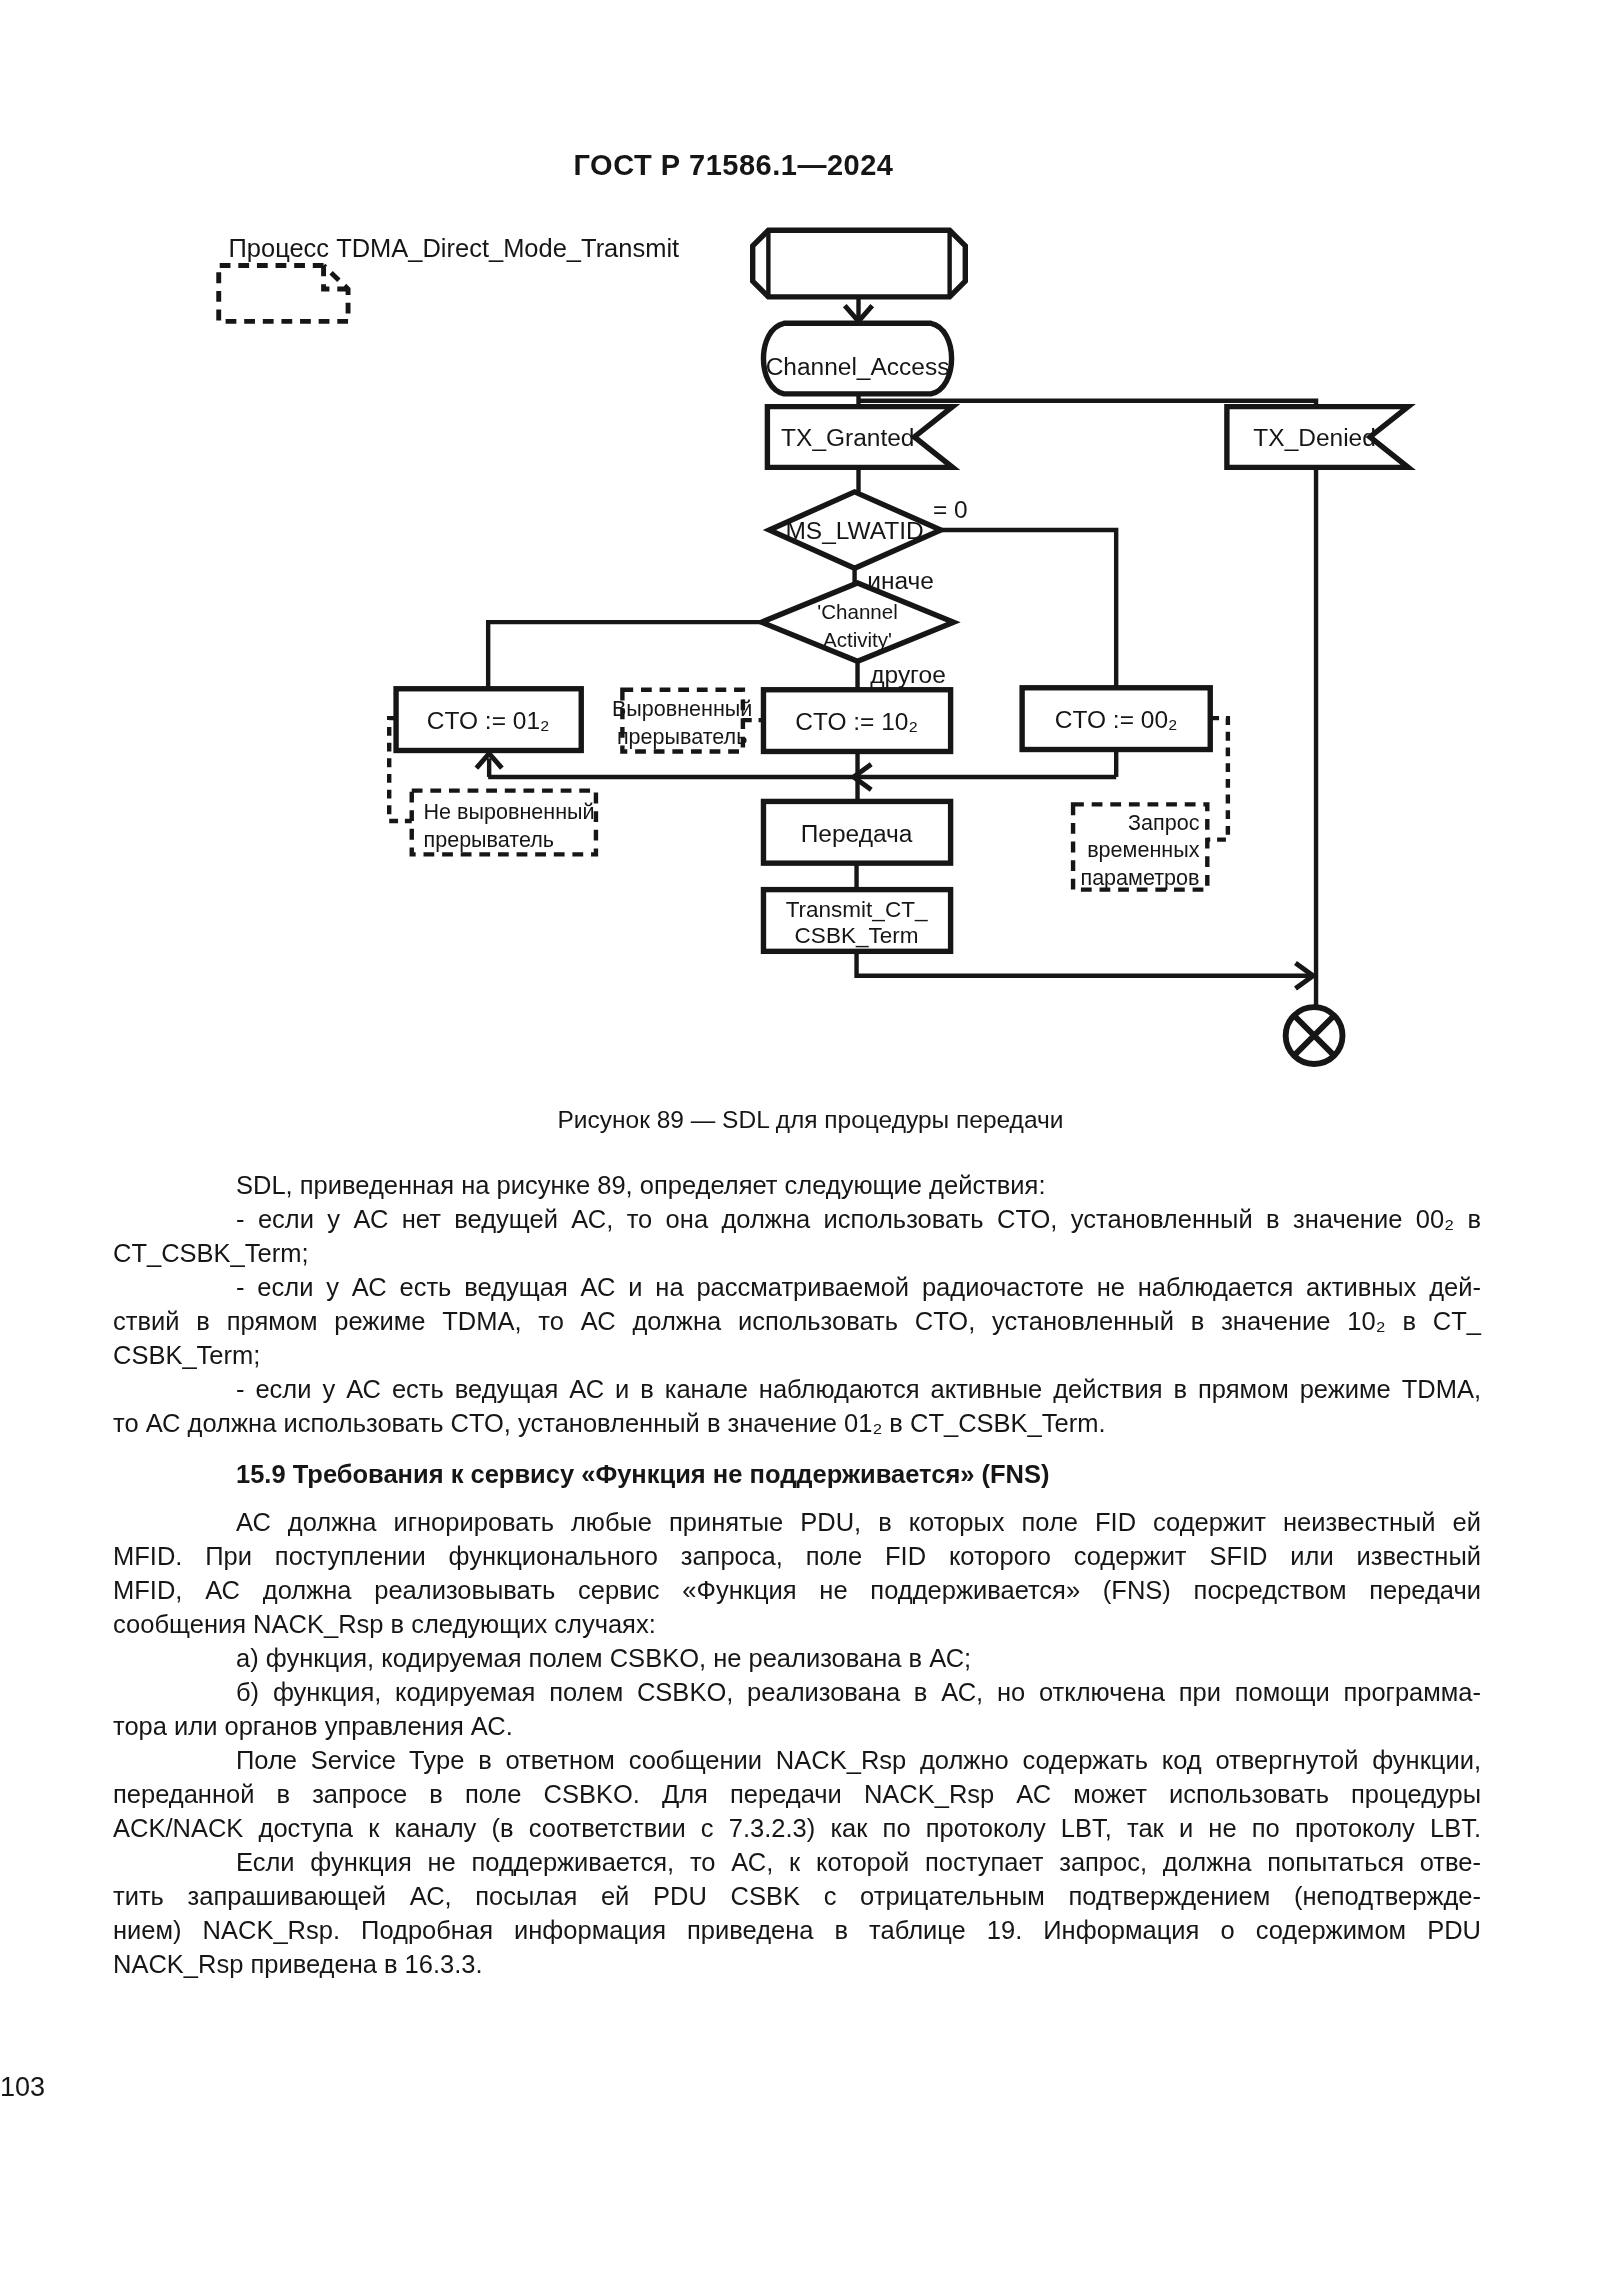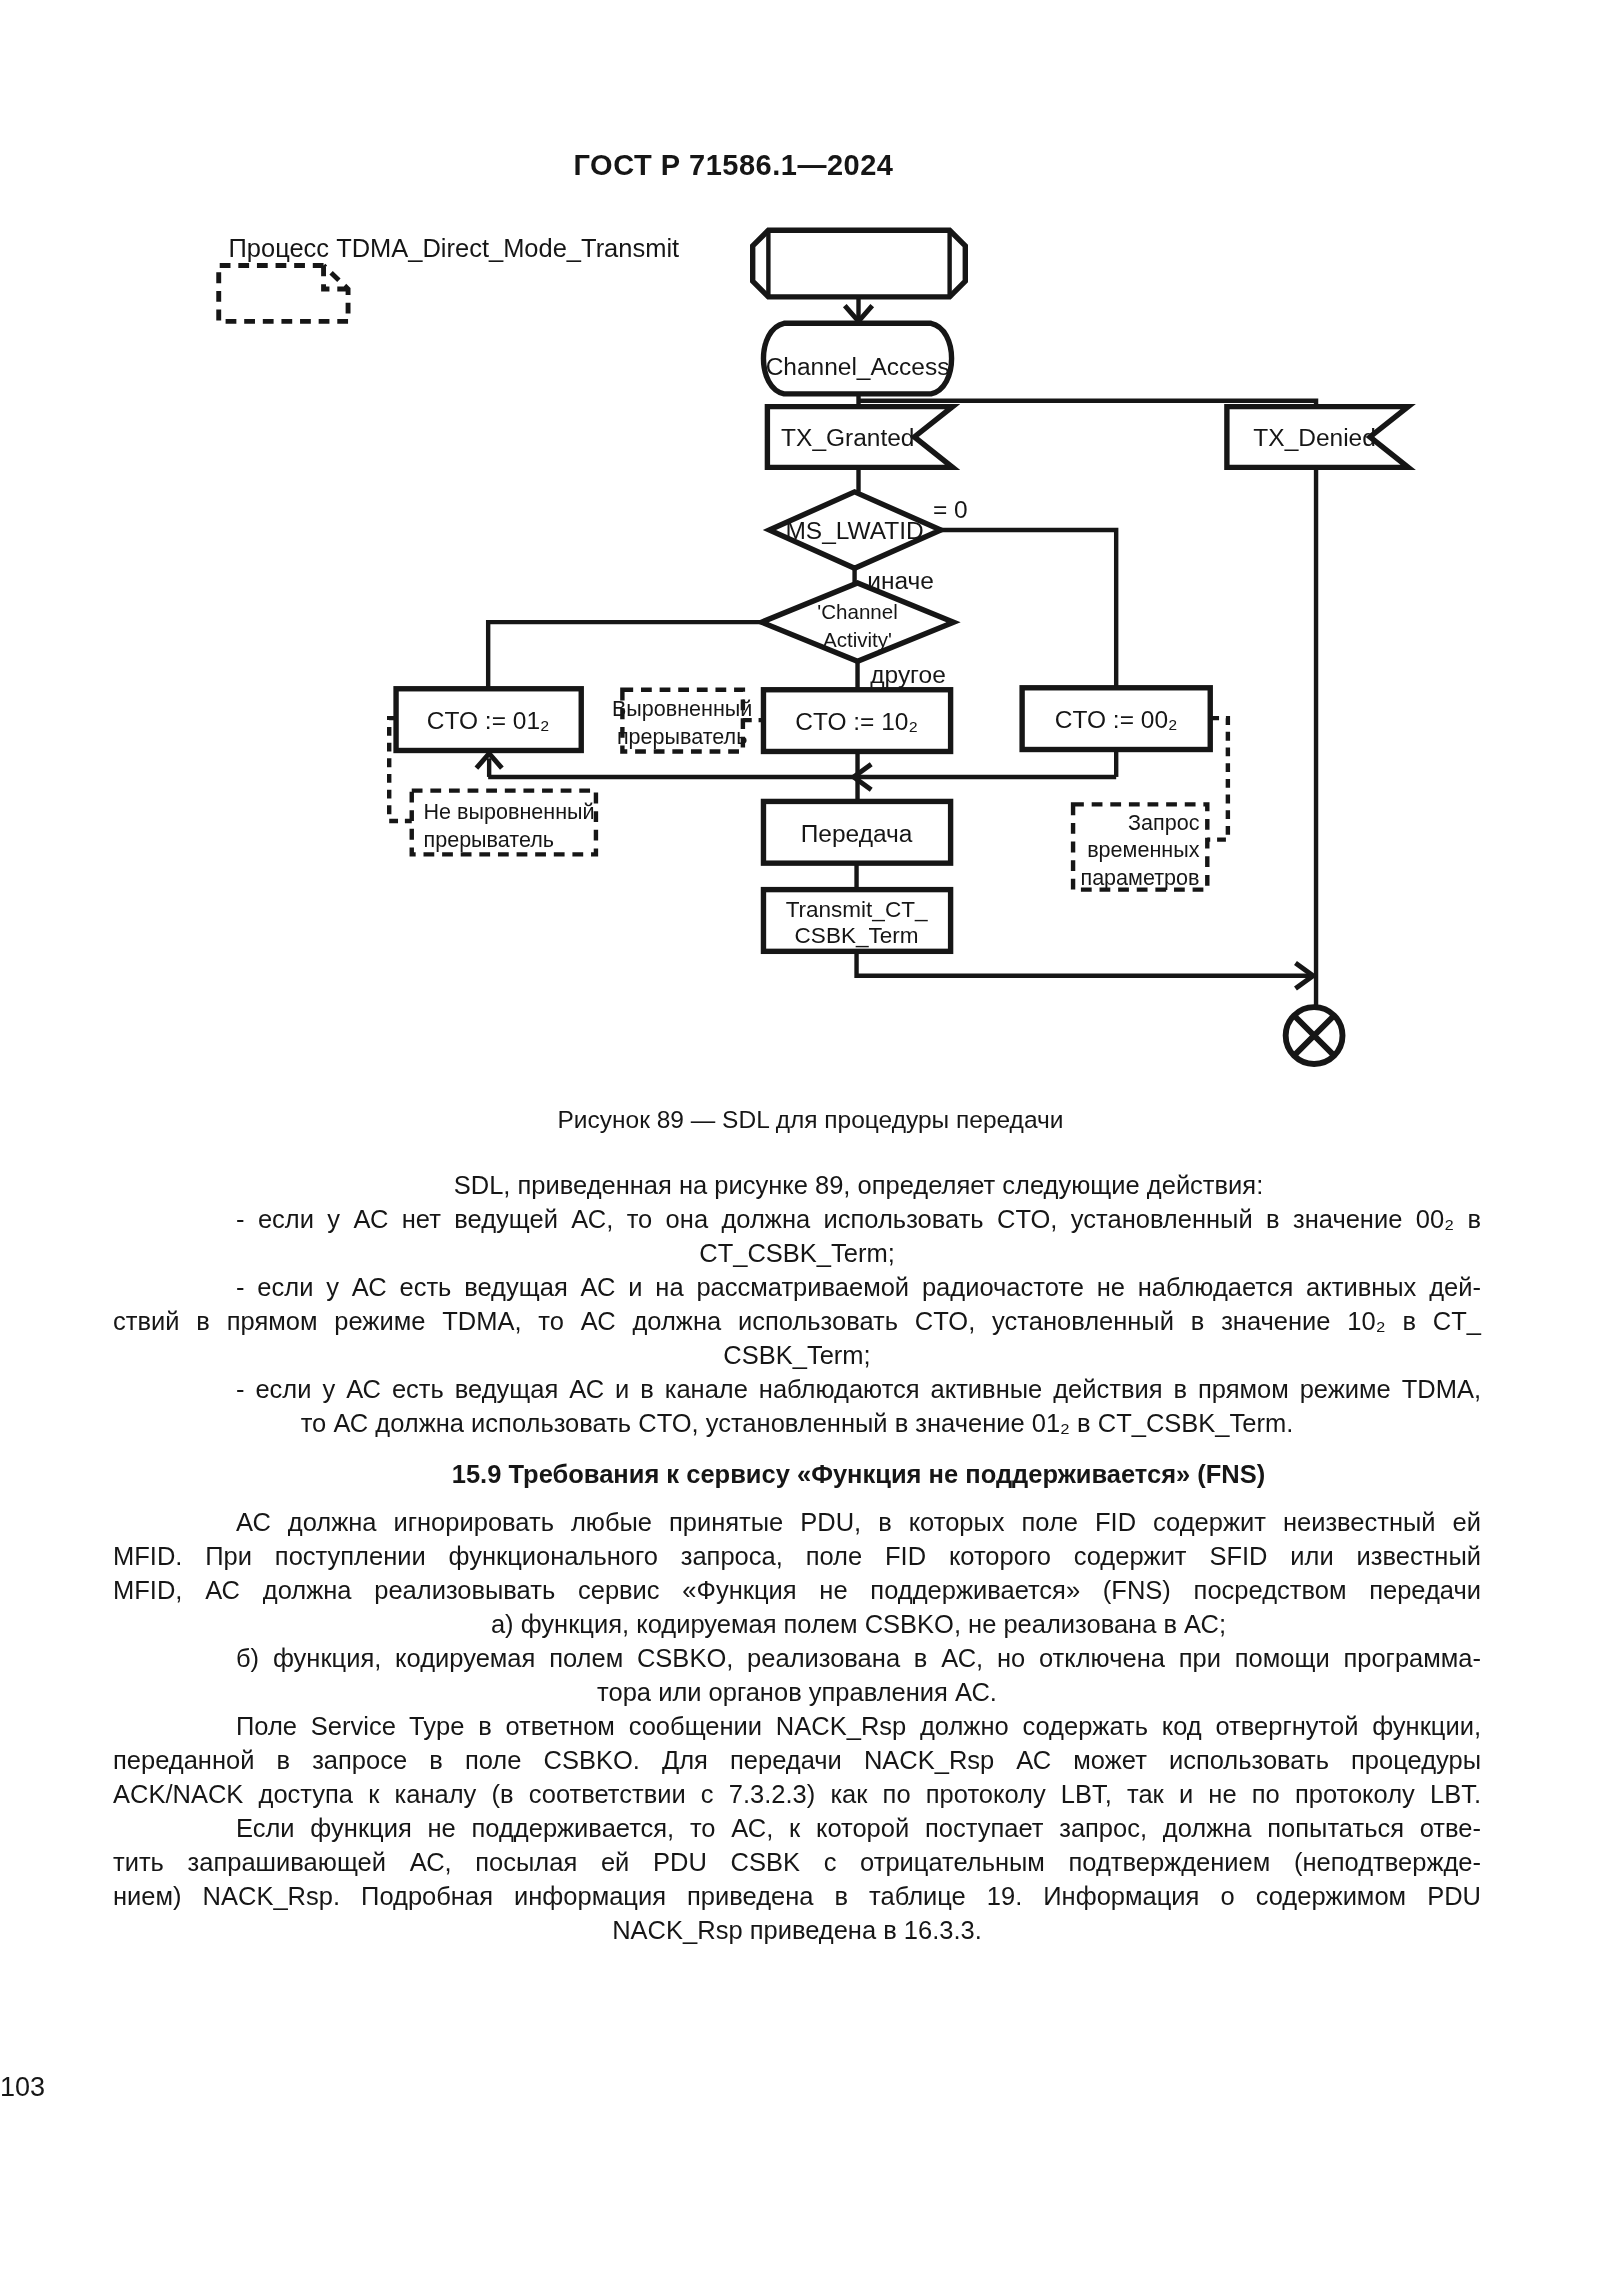--- a/index.html
+++ b/index.html
@@ -14,21 +14,21 @@
   .figure-svg { position:absolute; top:0; left:0; }
   .figure-svg text { fill:#161616; }
   .fig-caption {
     position:absolute; top:1106px; left:0; width:1621px;
     text-align:center; font-size:24.5px;
   }
   .body-text {
     position:absolute; top:1168px; left:113px; width:1368px;
     font-size:25.5px;
   }
-  .line { height:34px; line-height:34px; white-space:nowrap;text-align:center; }
+  .line { height:34px; line-height:34px; white-space:nowrap; }
   .line.just { white-space:normal; text-align:justify; text-align-last:justify; height:34px; overflow:visible; }
   .line.indent { padding-left:123px; }
   .line.just.indent { padding-left:0; text-indent:123px; }
   .line.bold { font-weight:bold; }
   .line.space { margin-top:16.7px; margin-bottom:14.7px; }
   .page-number {
     position:absolute; top:2072px; left:0; width:1480px;
     text-align:left; font-size:27px;
   }
 </style>
@@ -180,20 +180,21 @@
       <div class="line">CT_CSBK_Term;</div>
       <div class="line indent just">- если у АС есть ведущая АС и на рассматриваемой радиочастоте не наблюдается активных дей-</div>
       <div class="line just">ствий в прямом режиме TDMA, то АС должна использовать CTO, установленный в значение 10₂ в CT_</div>
       <div class="line">CSBK_Term;</div>
       <div class="line indent just">- если у АС есть ведущая АС и в канале наблюдаются активные действия в прямом режиме TDMA,</div>
       <div class="line">то АС должна использовать CTO, установленный в значение 01₂ в CT_CSBK_Term.</div>
       <div class="line indent bold space">15.9 Требования к сервису «Функция не поддерживается» (FNS)</div>
       <div class="line indent just">АС должна игнорировать любые принятые PDU, в которых поле FID содержит неизвестный ей</div>
       <div class="line just">MFID. При поступлении функционального запроса, поле FID которого содержит SFID или известный</div>
       <div class="line just">MFID, АС должна реализовывать сервис «Функция не поддерживается» (FNS) посредством передачи</div>
+      <div class="line">сообщения NACK_Rsp в следующих случаях:</div>
       <div class="line indent">а) функция, кодируемая полем CSBKO, не реализована в АС;</div>
       <div class="line indent just">б) функция, кодируемая полем CSBKO, реализована в АС, но отключена при помощи программа-</div>
       <div class="line">тора или органов управления АС.</div>
       <div class="line indent just">Поле Service Type в ответном сообщении NACK_Rsp должно содержать код отвергнутой функции,</div>
       <div class="line just">переданной в запросе в поле CSBKO. Для передачи NACK_Rsp АС может использовать процедуры</div>
       <div class="line just">ACK/NACK доступа к каналу (в соответствии с 7.3.2.3) как по протоколу LBT, так и не по протоколу LBT.</div>
       <div class="line indent just">Если функция не поддерживается, то АС, к которой поступает запрос, должна попытаться отве-</div>
       <div class="line just">тить запрашивающей АС, посылая ей PDU CSBK с отрицательным подтверждением (неподтвержде-</div>
       <div class="line just">нием) NACK_Rsp. Подробная информация приведена в таблице 19. Информация о содержимом PDU</div>
       <div class="line">NACK_Rsp приведена в 16.3.3.</div>

